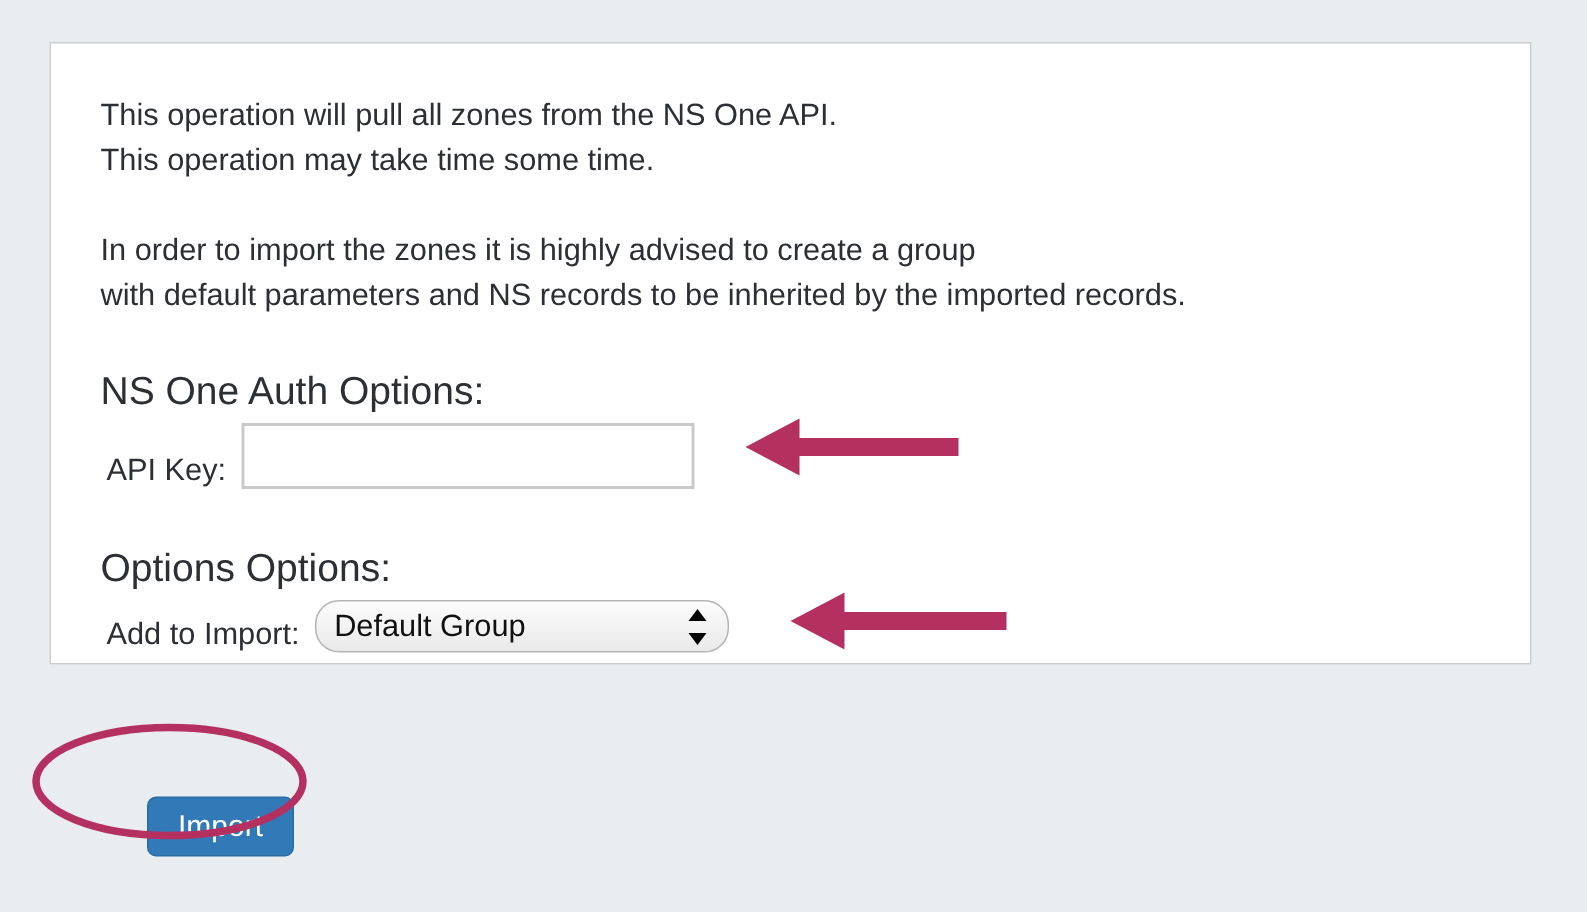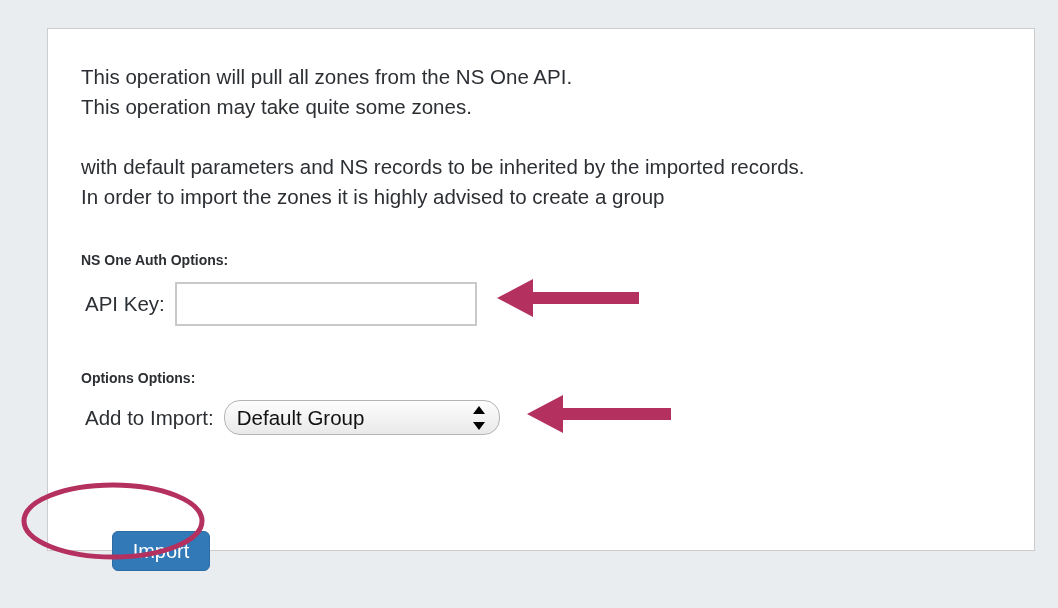--- a/index.html
+++ b/index.html
@@ -14,25 +14,24 @@
     overflow: hidden;
     position: relative;
   }
 
   
   #import-panel {
     position: absolute;
     left: 33px;
     top: 28px;
     width: 988px;
-    height: 523px;
+    height: 415px;
     background: #ffffff;
     border: 1px solid #cccccc;
     box-sizing: border-box;
-    margin-left: 14px;
   }
 
   .panel-inner {
     position: absolute;
     left: 33px;
     top: 33px;
     right: 20px;
   }
 
   
@@ -44,37 +43,36 @@
   }
   .desc-line {
     display: block;
   }
   .desc-block.second {
     margin-top: 30px;
   }
 
   
   .section-heading {
-    font-size: 14px;
+    font-size: 26px;
     line-height: 28px;
     color: #2c2f33;
     white-space: nowrap;
-    font-weight: bold;
   }
   #auth-options-section {
     margin-top: 34px;
   }
   #import-options-section {
     margin-top: 38px;
   }
 
   
   .field-row {
     display: flex;
-    align-items: center;
+    align-items: flex-end;
     margin-top: 8px;
   }
   .field-label {
     font-size: 20.5px;
     color: #2c2f33;
     white-space: nowrap;
     padding-left: 4px;
     padding-right: 10px;
   }
 
@@ -172,26 +170,26 @@
   }
 </style>
 </head>
 <body>
 
 <div id="import-panel">
   <div class="panel-inner">
 
     <div class="desc-block">
       <span class="desc-line">This operation will pull all zones from the NS One API.</span>
-      <span class="desc-line">This operation may take quite some zones.</span>
+      <span class="desc-line">This operation may take time some time.</span>
     </div>
 
     <div class="desc-block second">
+      <span class="desc-line">In order to import the zones it is highly advised to create a group</span>
       <span class="desc-line">with default parameters and NS records to be inherited by the imported records.</span>
-      <span class="desc-line">In order to import the zones it is highly advised to create a group</span>
     </div>
 
     <div id="auth-options-section">
       <div class="section-heading">NS One Auth Options:</div>
       <div class="field-row">
         <span class="field-label">API Key:</span>
         <input id="api-key-input" type="text" value="" style="">
       </div>
     </div>
 

